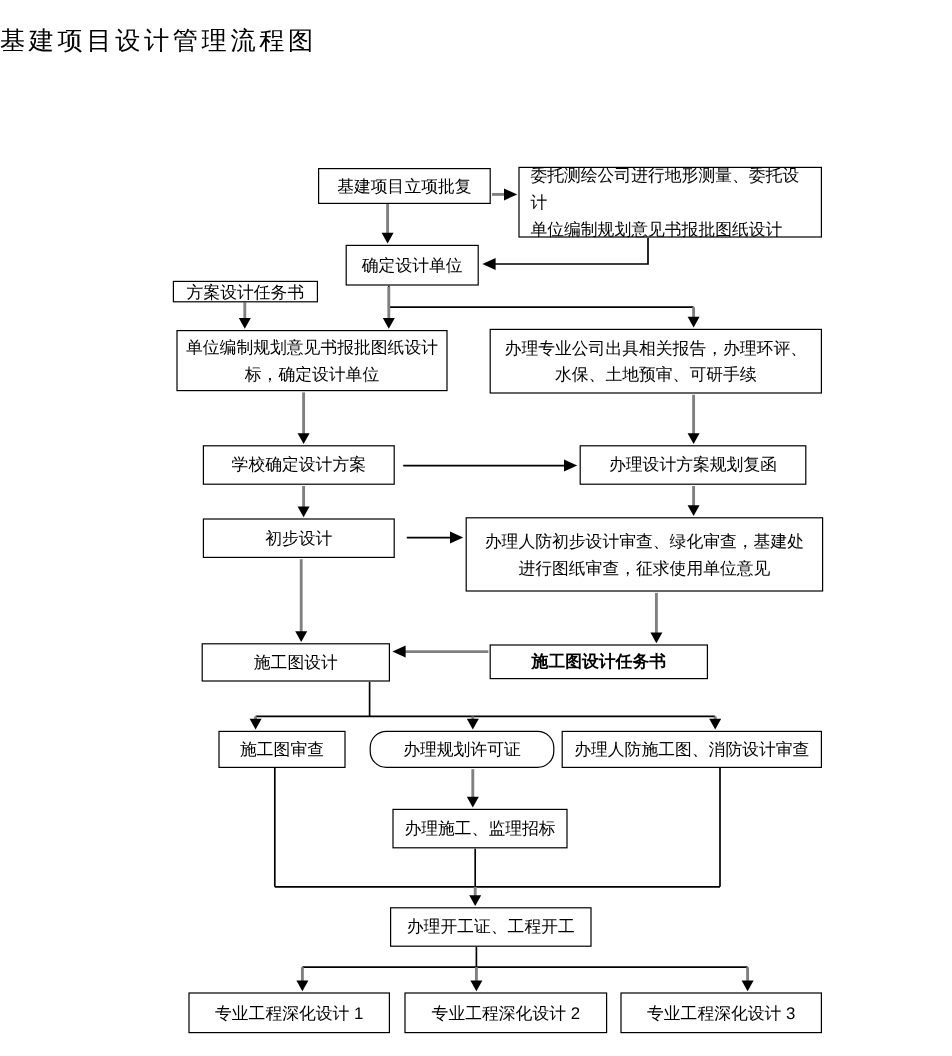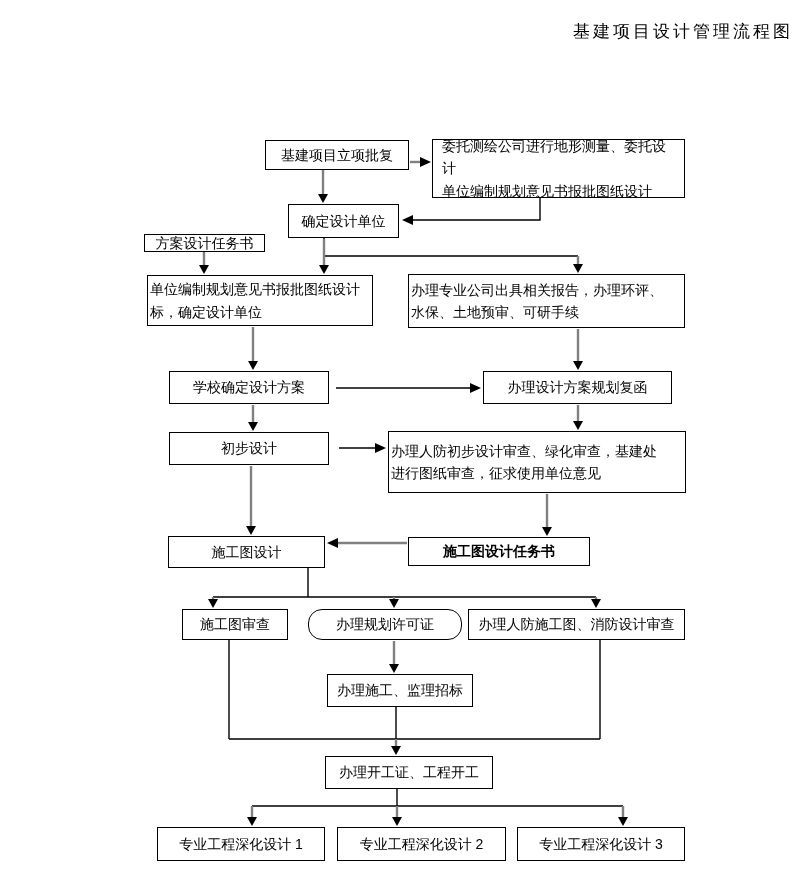--- a/index.html
+++ b/index.html
@@ -7,35 +7,35 @@
     position:relative;
     width:793px;height:880px;
     background:#ffffff;
     font-family:"Liberation Sans",sans-serif;
     color:#000;
     overflow:hidden;
   }
   .title{
     position:absolute;
     left:0;top:20px;width:793px;
-    text-align:right;
+    text-align:left;
     font-family:"Liberation Serif",serif;
-    font-size:17px;
+    font-size:21px;
     letter-spacing:3px;
     color:#000;
   }
   .node{
     position:absolute;
     box-sizing:border-box;
     border:1px solid #000;
     background:#fff;
     display:flex;
     align-items:center;
     justify-content:center;
-    text-align:left;
+    text-align:center;
     font-size:14px;
     line-height:1.6;
     color:#000;
     padding:0 2px;
   }
   .node .lines{display:block;width:100%;}
   .node .lines span{display:block;}
   .node.align-left{justify-content:flex-start;text-align:left;padding:0 9px;}
   svg.wires{position:absolute;left:0;top:0;pointer-events:none;}
 </style>

